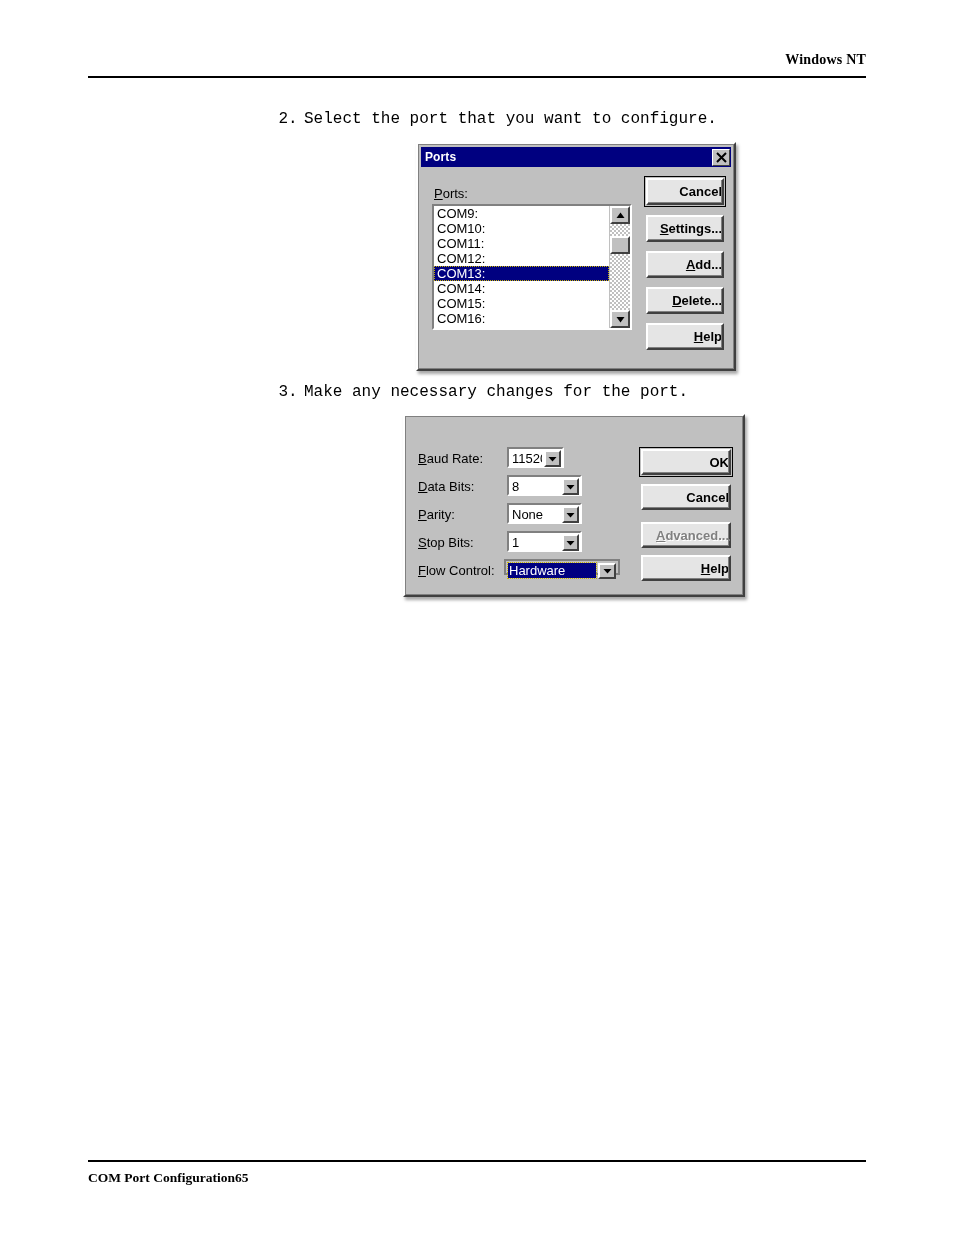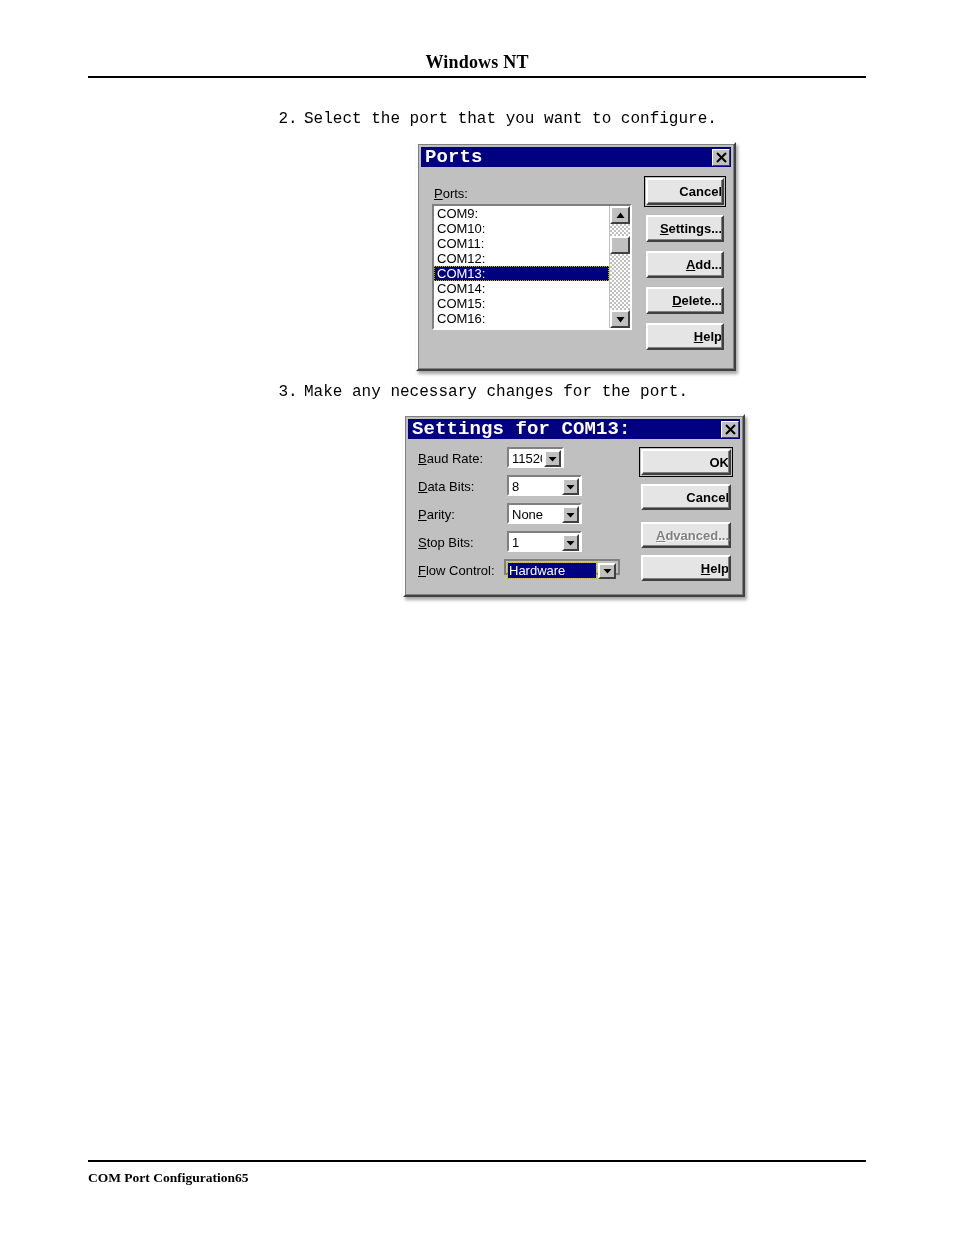--- a/index.html
+++ b/index.html
@@ -15,24 +15,24 @@
     color: #000000;
     overflow: hidden;
   }
 
   
   .page-header {
     position: absolute;
     left: 88px;
     top: 52px;
     width: 778px;
-    text-align: center;
+    text-align: right;
     font-family: "Liberation Serif", serif;
     font-weight: bold;
-    font-size: 18px;
+    font-size: 14px;
     letter-spacing: .2px;
   }
   .rule-top {
     position: absolute;
     left: 88px;
     top: 76px;
     width: 778px;
     height: 2px;
     background: #000000;
   }
@@ -92,23 +92,23 @@
     right: 3px;
     top: 3px;
     height: 20px;
     background: #000080;
     display: flex;
     align-items: center;
     padding: 0 0 0 4px;
   }
   .titlebar .title {
     color: #ffffff;
-    font-family: Liberation Mono, monospace;
+    font-family: Liberation Sans, sans-serif;
     font-weight: bold;
-    font-size: 19px;
+    font-size: 12px;
     letter-spacing: .1px;
     flex: 1;
     white-space: nowrap;
   }
   .closebtn {
     width: 18px;
     height: 17px;
     background: #c0c0c0;
     border-top: 1px solid #ffffff;
     border-left: 1px solid #ffffff;
@@ -357,28 +357,20 @@
     <span><span class="ul">H</span>elp</span>
   </div>
 </div>
 
 <div class="step" style="left:272px; top:383px;">
   <span class="num">3.</span><span>Make any necessary changes for the port.</span>
 </div>
 
 <div class="win" id="settings-dialog" style="left:403px; top:414px; width:342px; height:183px;">
 
-  <div class="titlebar">
-    <span class="title">Settings for COM13:</span>
-    <span class="closebtn">
-      <svg width="11" height="11" viewBox="0 0 11 11" aria-hidden="true">
-        <path d="M1 1 L10 10 M10 1 L1 10" stroke="#000" stroke-width="2" fill="none"></path>
-      </svg>
-    </span>
-  </div>
 
   <div class="lbl" style="left:13px; top:35px;"><span class="ul">B</span>aud Rate:</div>
   <div class="lbl" style="left:13px; top:63px;"><span class="ul">D</span>ata Bits:</div>
   <div class="lbl" style="left:13px; top:91px;"><span class="ul">P</span>arity:</div>
   <div class="lbl" style="left:13px; top:119px;"><span class="ul">S</span>top Bits:</div>
   <div class="lbl" style="left:13px; top:147px;"><span class="ul">F</span>low Control:</div>
 
   <div class="combo" style="left:102px; top:31px; width:57px; height:21px;">
     <span class="value">115200</span>
     <span class="drop">

